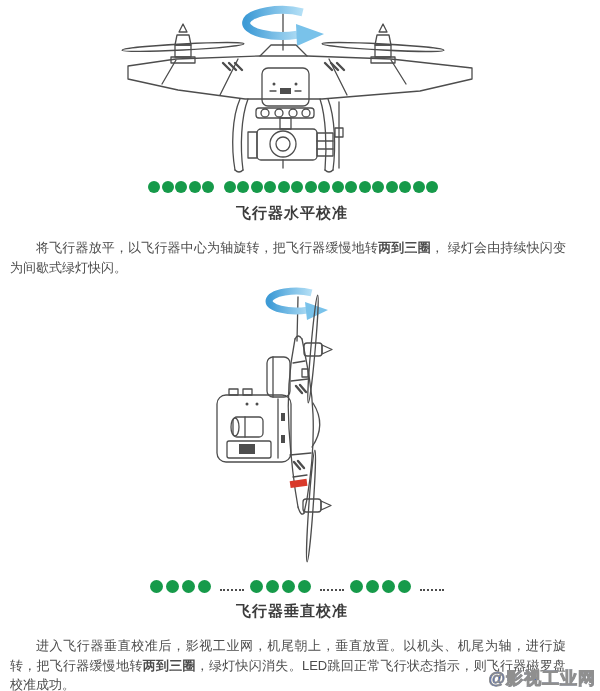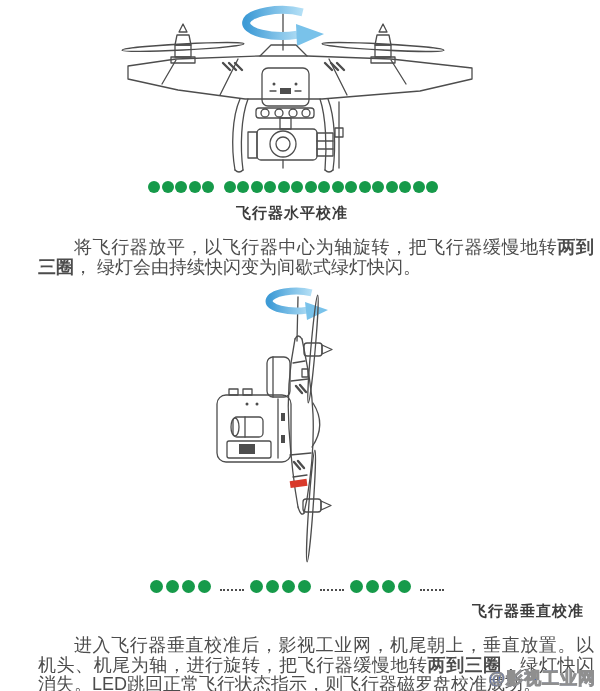--- a/index.html
+++ b/index.html
@@ -28,24 +28,24 @@
   .ledrow-2{left:150px;top:579px;}
   .grp{display:inline-flex;align-items:center;}
   .dot{width:12px;height:12px;border-radius:50%;background:var(--led-green);margin-right:1.5px;display:inline-block;}
   .ledrow-2 .dot{width:13px;height:13px;margin-right:3px;}
   .grpgap{display:inline-block;width:8px;}
   .dotsep{display:inline-block;width:24px;height:9px;border-bottom:2px dotted var(--line-art);margin:0 6px;}
 
   .caption{position:absolute;left:0;width:584px;text-align:center;font-size:15px;font-weight:bold;
     color:var(--heading);letter-spacing:1px;}
   .cap1{top:204px;}
-  .cap2{top:602px;text-align:right;}
-
-  .para{position:absolute;left:10px;width:556px;font-size:18px;line-height:19.5px;color:var(--text);
-    text-align:justify;text-indent:2em;margin-left:28px;}
+  .cap2{top:602px;}
+
+  .para{position:absolute;left:10px;width:556px;font-size:13px;line-height:19.5px;color:var(--text);
+    text-align:justify;text-indent:2em;}
   .para b{font-weight:bold;}
   .para1{top:238px;}
   .para2{top:636px;}
 
   .watermark{position:absolute;right:4px;top:667px;font-size:17px;font-weight:bold;
     color:#1d4ed8;-webkit-text-stroke:1px var(--watermark-gray);letter-spacing:1px;}
 </style>
 </head>
 <body>
 

